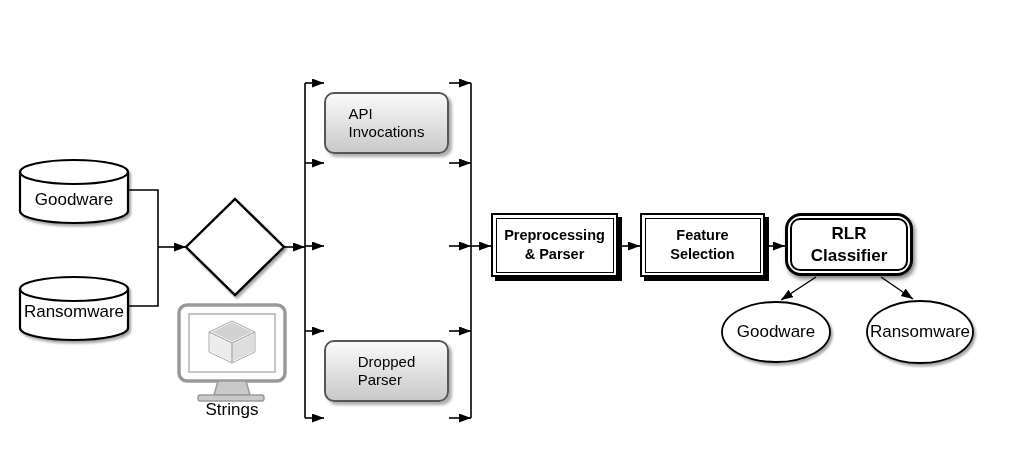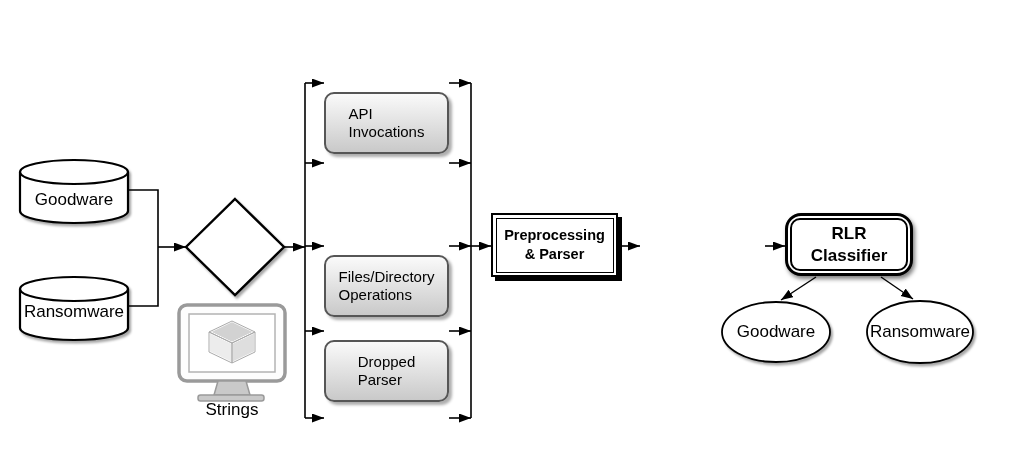--- a/index.html
+++ b/index.html
@@ -110,28 +110,30 @@
 
     <line x1="816" y1="277" x2="781" y2="300" stroke="#000" stroke-width="1.4" marker-end="url(#ah)"></line>
     <line x1="881" y1="277" x2="913" y2="299" stroke="#000" stroke-width="1.4" marker-end="url(#ah)"></line>
 
     <ellipse filter="url(#soft)" cx="776" cy="332" rx="54" ry="30" fill="#ffffff" stroke="#000" stroke-width="1.8"></ellipse>
     <ellipse filter="url(#soft)" cx="920" cy="332" rx="53" ry="31" fill="#ffffff" stroke="#000" stroke-width="1.8"></ellipse>
   </svg>
 
   <div class="gbox" style="top:52px">API
 Invocations</div>
-  <div class="gbox" style="top:215px">Files/Directory
-Operations</div>
   <div class="gbox" style="top:300px">Dropped
 Parser</div>
 
   <div class="dbox" style="left:491px;width:127px">
     <div class="inner">Preprocessing
 &amp; Parser</div>
+  </div>
+  <div class="dbox" style="left:640px;width:125px">
+    <div class="inner">Feature
+Selection</div>
   </div>
   <div class="rbox">
     <div class="inner">RLR
 Classifier</div>
   </div>
 
   <div class="label" style="left:20px;top:190px;width:108px;height:20px">Goodware</div>
   <div class="label" style="left:12px;top:302px;width:124px;height:20px">Ransomware</div>
   <div class="label" style="left:182px;top:401px;width:100px;height:18px">Strings</div>
   <div class="label" style="left:722px;top:322px;width:108px;height:20px">Goodware</div>

